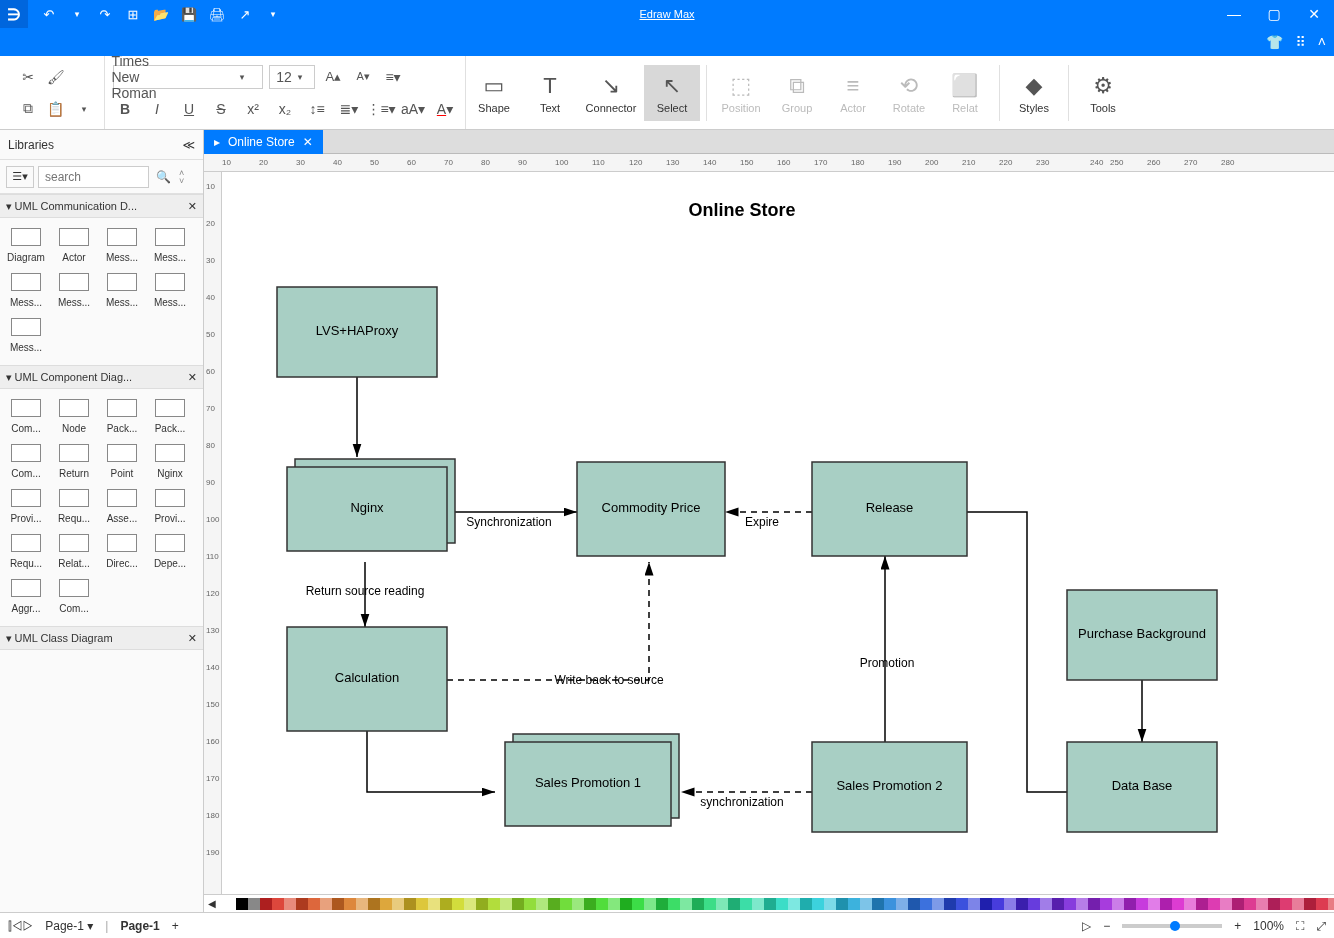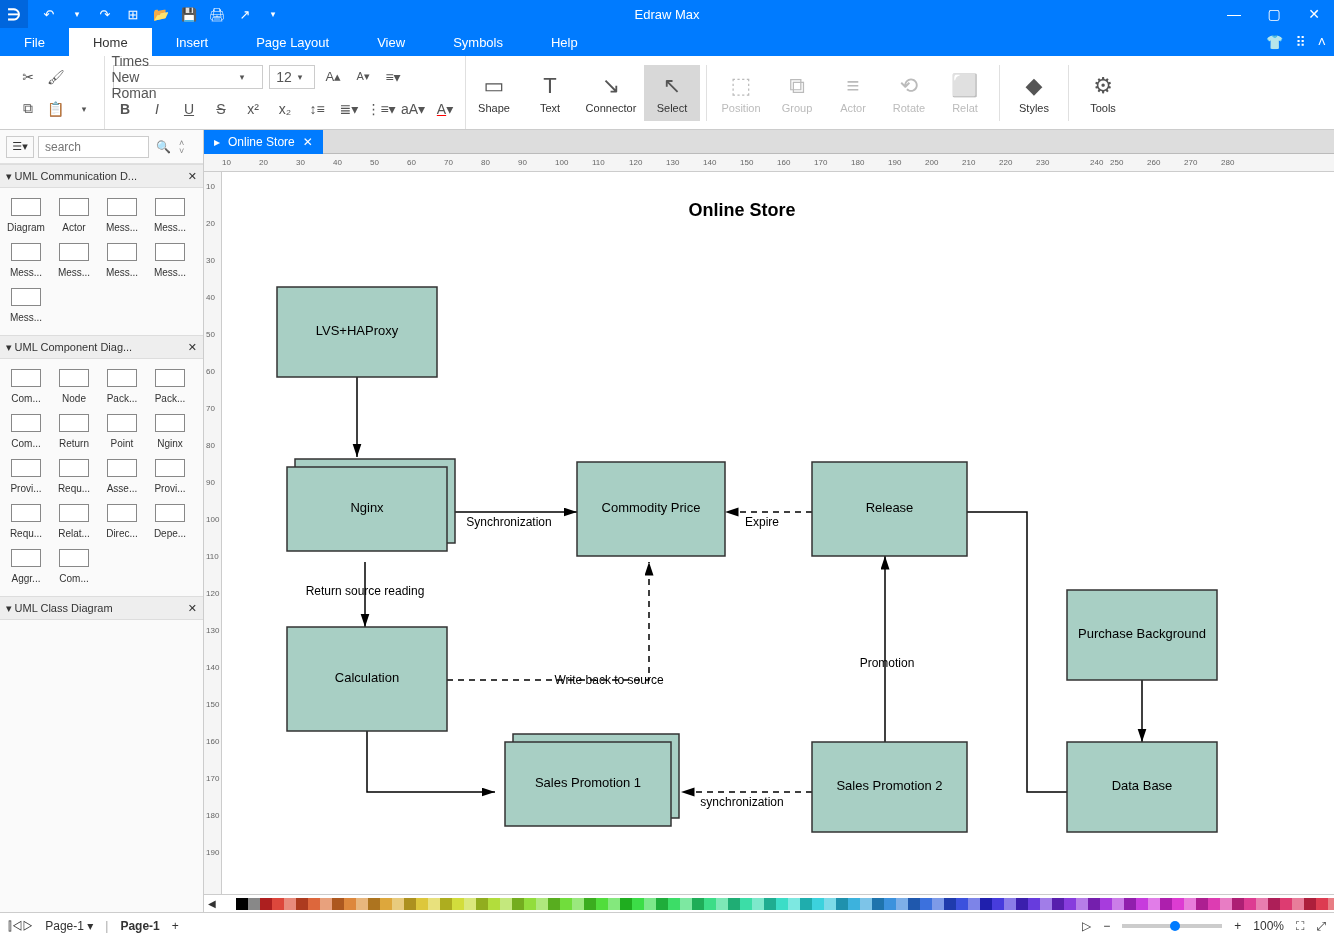--- a/index.html
+++ b/index.html
@@ -3,21 +3,21 @@
 <meta charset="utf-8">
 <style>
 * { box-sizing: border-box; margin: 0; padding: 0; font-family: "Segoe UI", Arial, sans-serif; }
 body { width: 1334px; height: 938px; overflow: hidden; background: #fff; font-size: 12px; color: #333; }
 
 
 .titlebar { height: 28px; background: #007bff; display: flex; align-items: center; color: #fff; position: relative; }
 .titlebar .logo { width: 28px; height: 28px; display: flex; align-items: center; justify-content: center; font-size: 16px; font-weight: bold; background: #0066dd; }
 .titlebar .qat { display: flex; gap: 2px; margin-left: 8px; }
 .titlebar .qat span { width: 26px; height: 24px; display: flex; align-items: center; justify-content: center; font-size: 13px; cursor: pointer; }
-.titlebar .app-title { position: absolute; left: 50%; transform: translateX(-50%); font-size: 13px; }
+.titlebar .app-title { position: absolute; left: 50%; transform: translateX(-50%); font-size: 11px; text-decoration: underline; }
 .titlebar .win-ctrl { position: absolute; right: 0; display: flex; }
 .titlebar .win-ctrl span { width: 40px; height: 28px; display: flex; align-items: center; justify-content: center; font-size: 14px; cursor: pointer; }
 
 
 .menubar { height: 28px; background: #007bff; display: flex; align-items: stretch; color: #fff; position: relative; }
 .menubar .menu-item { padding: 0 24px; display: flex; align-items: center; font-size: 13px; cursor: pointer; }
 .menubar .menu-item.active { background: #fff; color: #333; }
 .menubar .menu-right { position: absolute; right: 8px; display: flex; align-items: center; gap: 12px; height: 28px; }
 .menubar .menu-right span { cursor: pointer; font-size: 14px; }
 
@@ -104,29 +104,20 @@
   </div>
   <div class="app-title">Edraw Max</div>
   <div class="win-ctrl">
     <span>—</span>
     <span>▢</span>
     <span>✕</span>
   </div>
 </div>
 
 <div class="menubar">
-  <div id="menus" style="display: flex;">
-      <div class="menu-item">File</div>
-      <div class="menu-item active">Home</div>
-      <div class="menu-item">Insert</div>
-      <div class="menu-item">Page Layout</div>
-      <div class="menu-item">View</div>
-      <div class="menu-item">Symbols</div>
-      <div class="menu-item">Help</div>
-    </div>
   <div class="menu-right">
     <span>👕</span>
     <span>⠿</span>
     <span>˄</span>
   </div>
 </div>
 
 <div class="ribbon">
   <div class="ribbon-group">
     <div class="ribbon-mini">
@@ -222,20 +213,24 @@
     <div class="ribbon-btn">
         <div class="ico">⚙</div>
         <div class="lbl">Tools</div>
       </div>
   </div>
 </div>
 
 <div class="main">
 
   <div class="libs">
+    <div class="libs-head">
+      <span>Libraries</span>
+      <span>≪</span>
+    </div>
     <div class="libs-search">
       <div class="dd">☰▾</div>
       <input placeholder="search" style="">
       <span class="search-btn">🔍</span>
       <div class="nav">
           <span>˄</span>
           <span>˅</span>
         </div>
     </div>
     <div id="lib-cats" style="flex:1;overflow:hidden">

